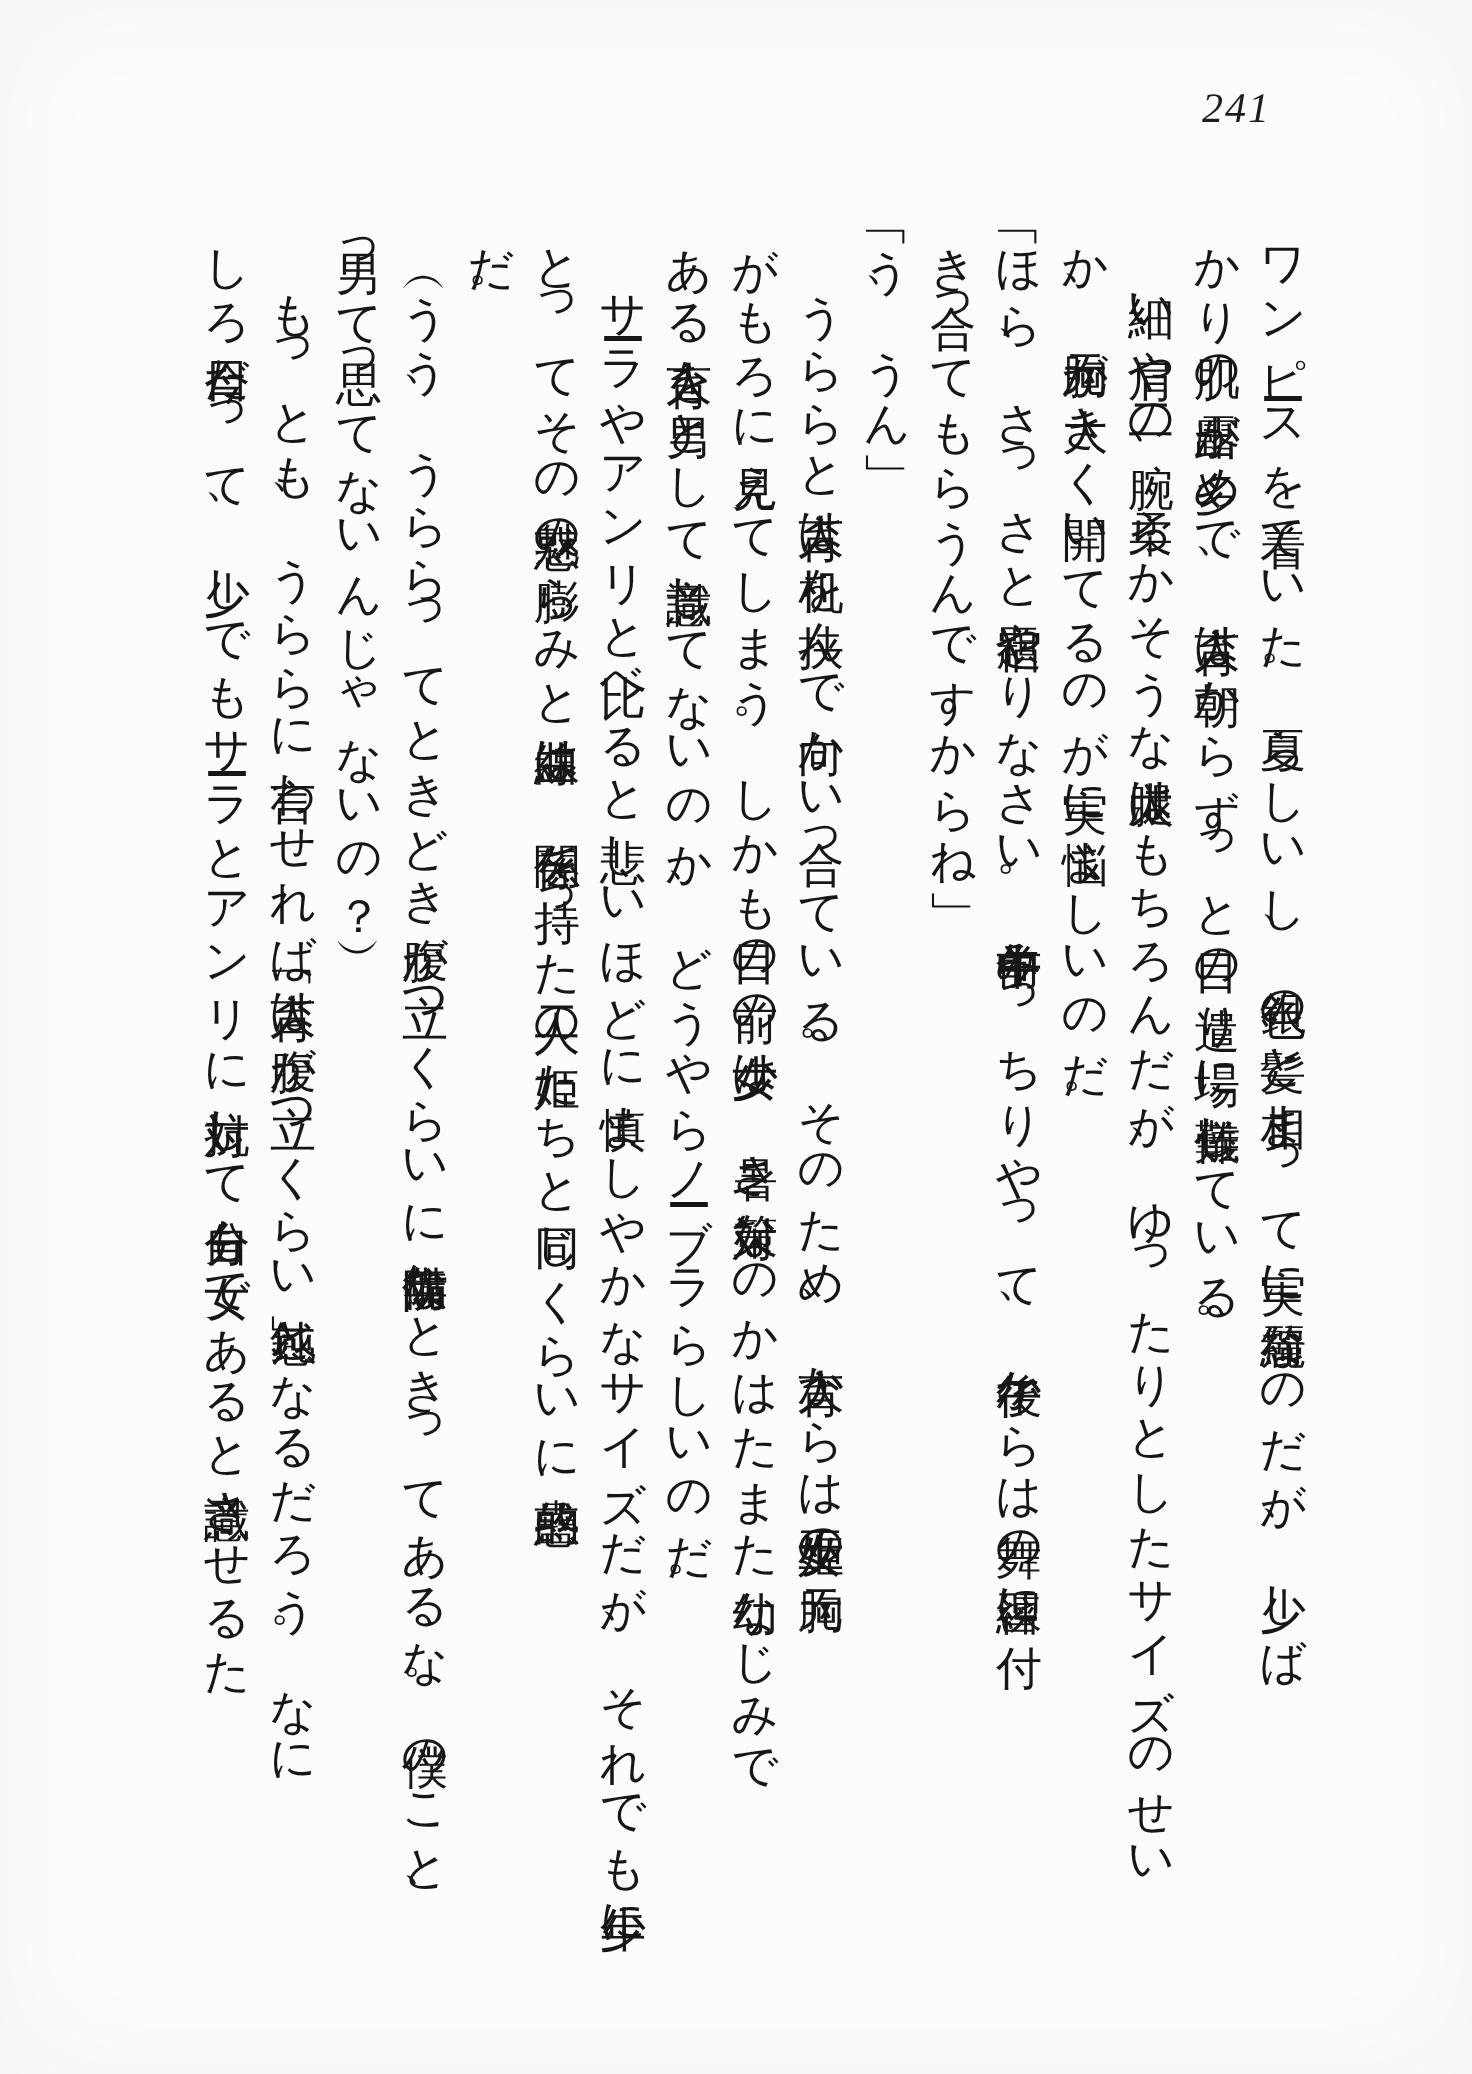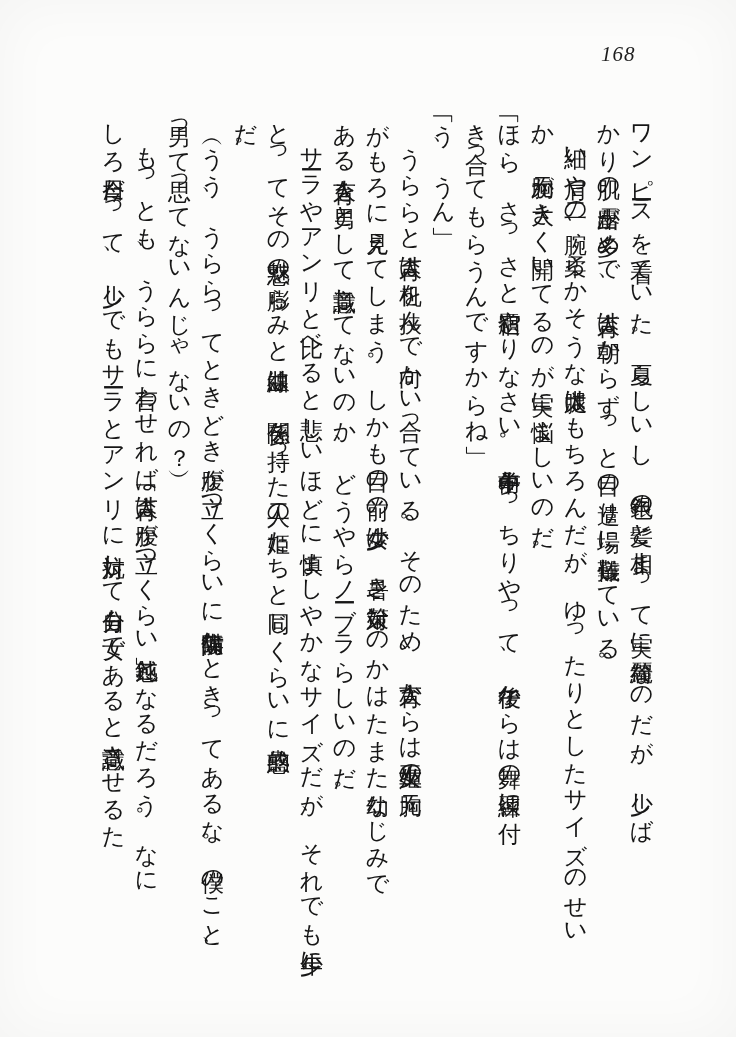--- a/index.html
+++ b/index.html
@@ -43,21 +43,21 @@
     margin: 0;
   }
   .text-columns .line.indent {
     text-indent: 23px;
   }
 </style>
 </head>
 <body>
 
 <div class="page" style="background: rgb(252, 252, 251);">
-  <div class="page-number">168</div>
+  <div class="page-number">241</div>
   <div class="text-columns" style="color: rgb(22, 22, 22);">
       <div class="line">ワンピースを着ていた。夏らしいし、銀色の髪と相まって実に綺麗なのだが、少しば</div>
       <div class="line">かり肌の露出が多めで、育人は朝からずっと目の遣り場に難儀している。</div>
       <div class="line indent">細い肩や二の腕、柔らかそうな太腿はもちろんだが、ゆったりとしたサイズのせい</div>
       <div class="line">か、胸元が大きく開いてるのが実に悩ましいのだ。</div>
       <div class="line">「ほら、さっさと宿題やりなさい。午前中みっちりやって、午後からは舞の練習に付</div>
       <div class="line">き合ってもらうんですからね」</div>
       <div class="line">「う、うん」</div>
       <div class="line indent">うららと育人は机を挟んで向かい合っている。そのため、育人からは巫女姫の胸元</div>
       <div class="line">がもろに見えてしまう。しかも目の前の少女は、暑さ対策なのかはたまた幼なじみで</div>

